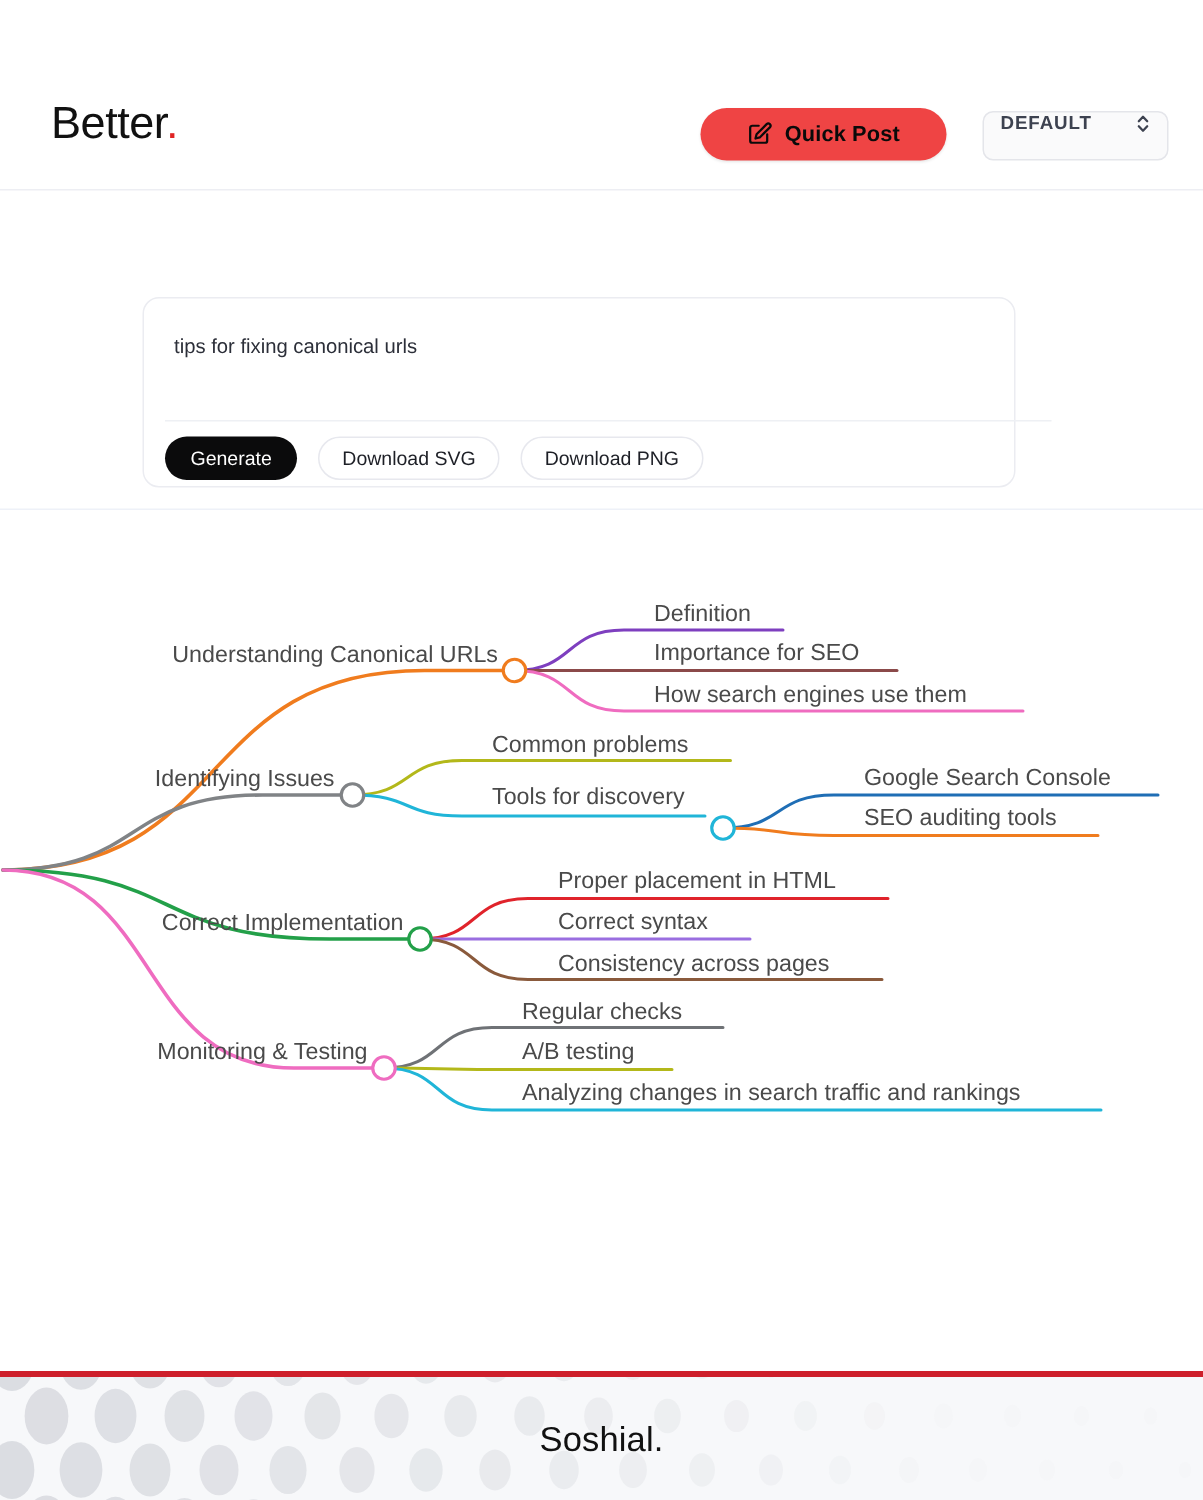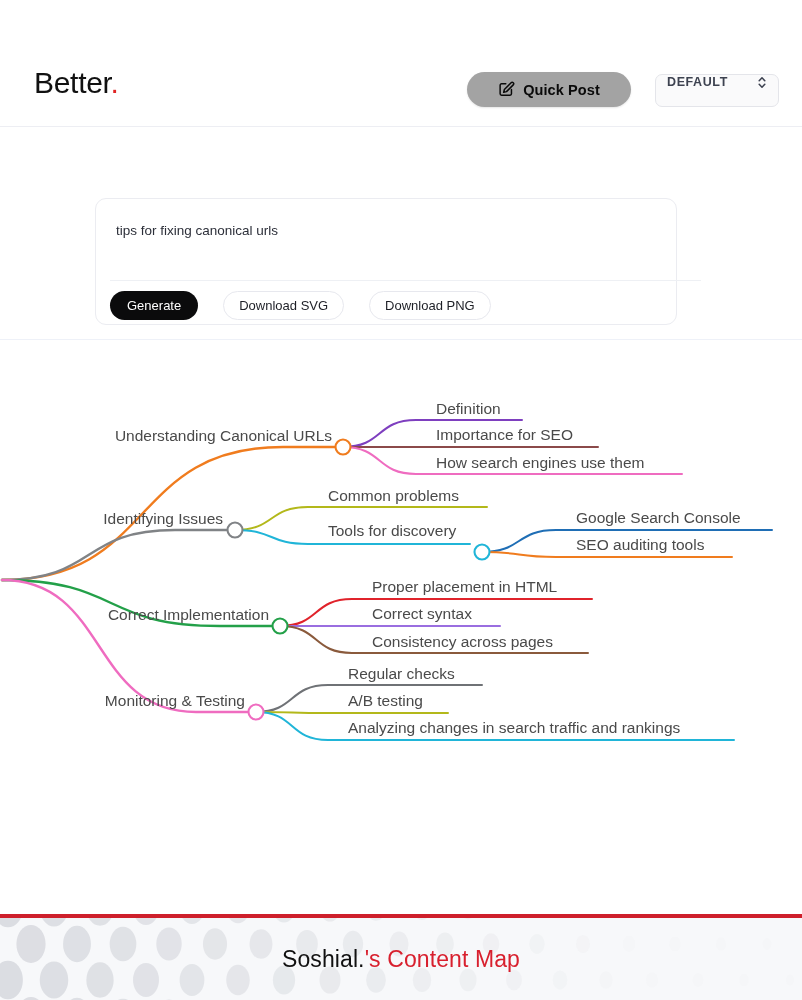--- a/index.html
+++ b/index.html
@@ -20,21 +20,21 @@
   .brand {
     position: absolute; left: 34px; top: 68px;
     font-size: 30px; font-weight: 400; letter-spacing: -0.3px;
     color: #111111; line-height: 1;
   }
   .brand .dot { color: #e02424; }
 
   .quick-post {
     position: absolute; left: 467px; top: 72px;
     width: 164px; height: 35px;
-    background: #a3a3a3;
+    background: #ef4444;
     border: none; border-radius: 18px;
     display: flex; align-items: center; justify-content: center;
     gap: 8px;
     cursor: pointer;
     box-shadow: 0 1px 2px rgba(0,0,0,0.10);
   }
   .quick-post .qp-label {
     font-size: 14.5px; font-weight: 700; color: #0a0a0a;
     letter-spacing: 0.1px;
   }
@@ -76,21 +76,21 @@
     padding: 23px 20px 0 20px;
     font-family: "Liberation Sans", sans-serif;
     font-size: 13.5px; color: #2c2f39; line-height: 1.4;
   }
   .gen-divider {
     position: absolute; left: 14px; top: 81px;
     width: 591px; height: 1px; background: #eef0f4;
   }
   .gen-actions {
     position: absolute; left: 14px; top: 92px;
-    display: flex; gap: 25px; align-items: center;
+    display: flex; gap: 14px; align-items: center;
   }
   .btn {
     height: 29px; border-radius: 15px;
     display: flex; align-items: center; justify-content: center;
     font-size: 13px; cursor: pointer;
     font-family: "Liberation Sans", sans-serif;
   }
   .btn-primary {
     background: #0b0b0c; color: #ffffff; border: none;
     padding: 0 17px; font-weight: 500;
@@ -287,14 +287,14 @@
         <ellipse cx="445" cy="98" rx="8.896508728179551" ry="11.565461346633416" fill="#d9dbe0" opacity="0.312"></ellipse>
         <ellipse cx="491" cy="98" rx="8.265586034912719" ry="10.745261845386535" fill="#d9dbe0" opacity="0.246"></ellipse>
         <ellipse cx="537" cy="98" rx="7.634663341645886" ry="9.925062344139652" fill="#d9dbe0" opacity="0.180"></ellipse>
         <ellipse cx="583" cy="98" rx="7.003740648379052" ry="9.104862842892768" fill="#d9dbe0" opacity="0.114"></ellipse>
         <ellipse cx="629" cy="98" rx="6.37281795511222" ry="8.284663341645887" fill="#d9dbe0" opacity="0.060"></ellipse>
         <ellipse cx="675" cy="98" rx="5.741895261845386" ry="7.464463840399001" fill="#d9dbe0" opacity="0.060"></ellipse>
         <ellipse cx="721" cy="98" rx="5.110972568578553" ry="6.6442643391521194" fill="#d9dbe0" opacity="0.060"></ellipse>
         <ellipse cx="767" cy="98" rx="4.480049875311721" ry="5.8240648379052375" fill="#d9dbe0" opacity="0.060"></ellipse>
       </g>
   </svg>
-  <div class="footer-text"><span class="fb-brand">Soshial.</span><span>'s Content Map</span></div>
+  <div class="footer-text"><span class="fb-brand">Soshial.</span></div>
 </div>
 
 </body></html>

